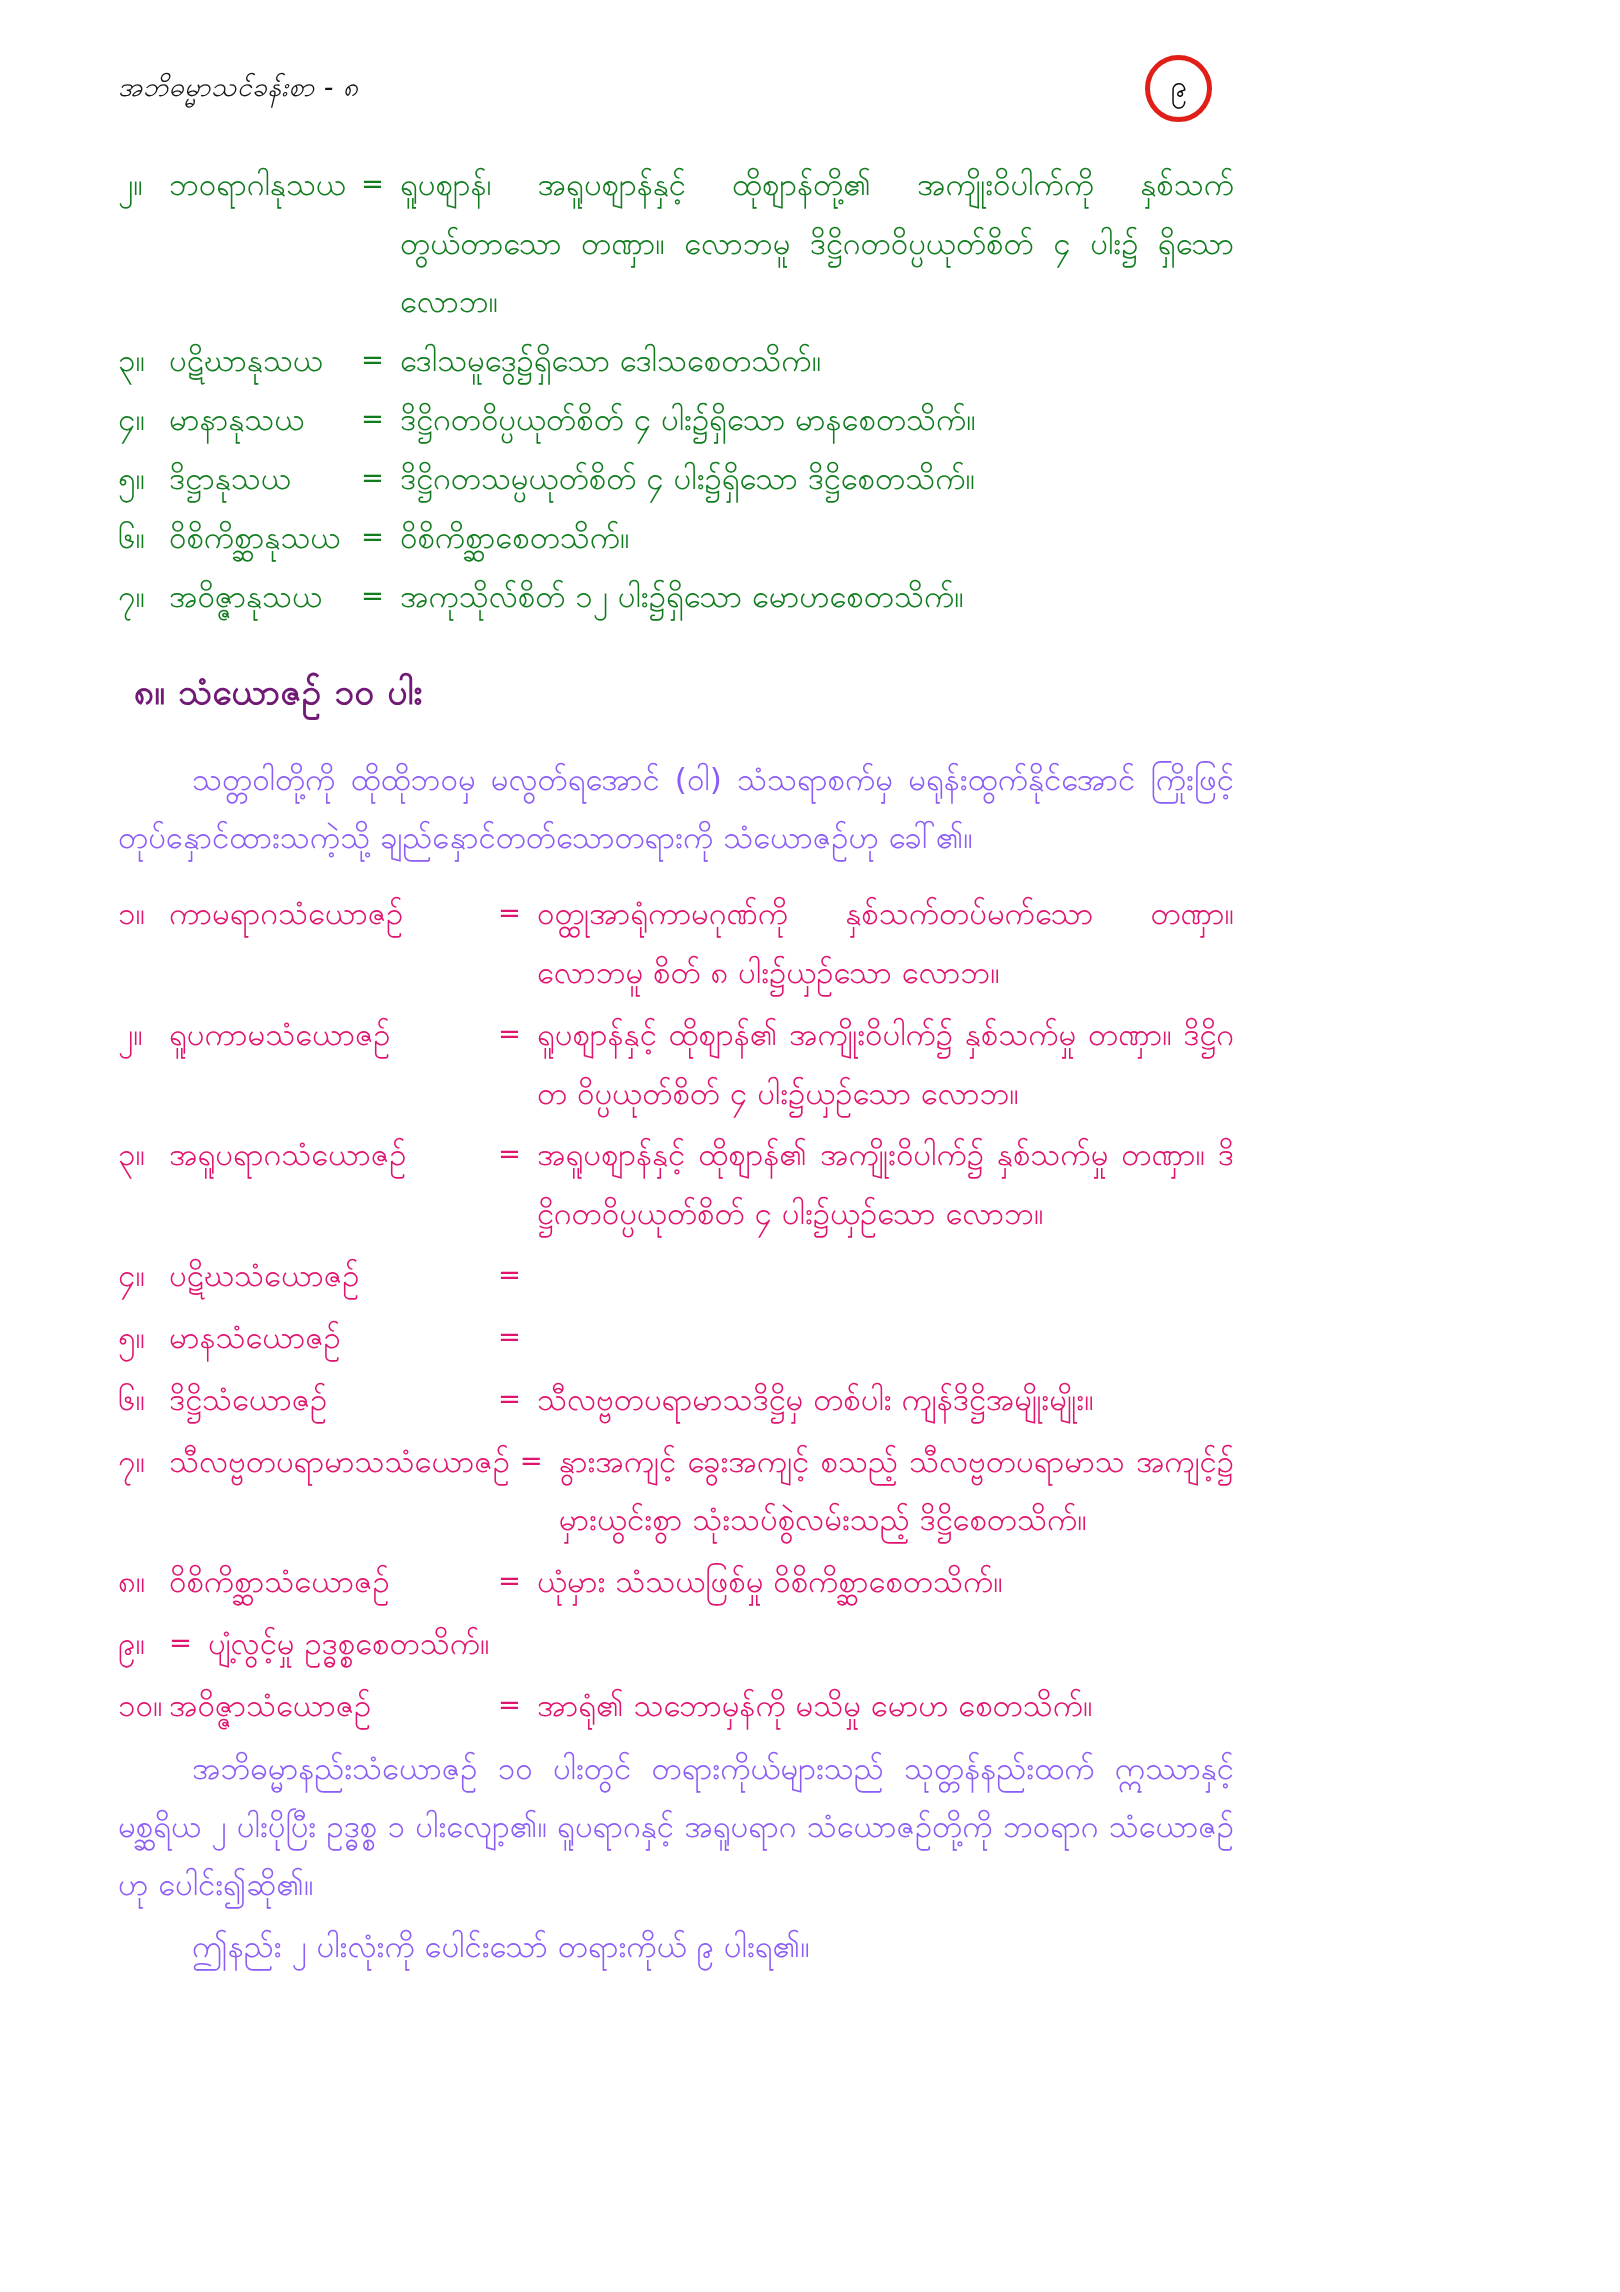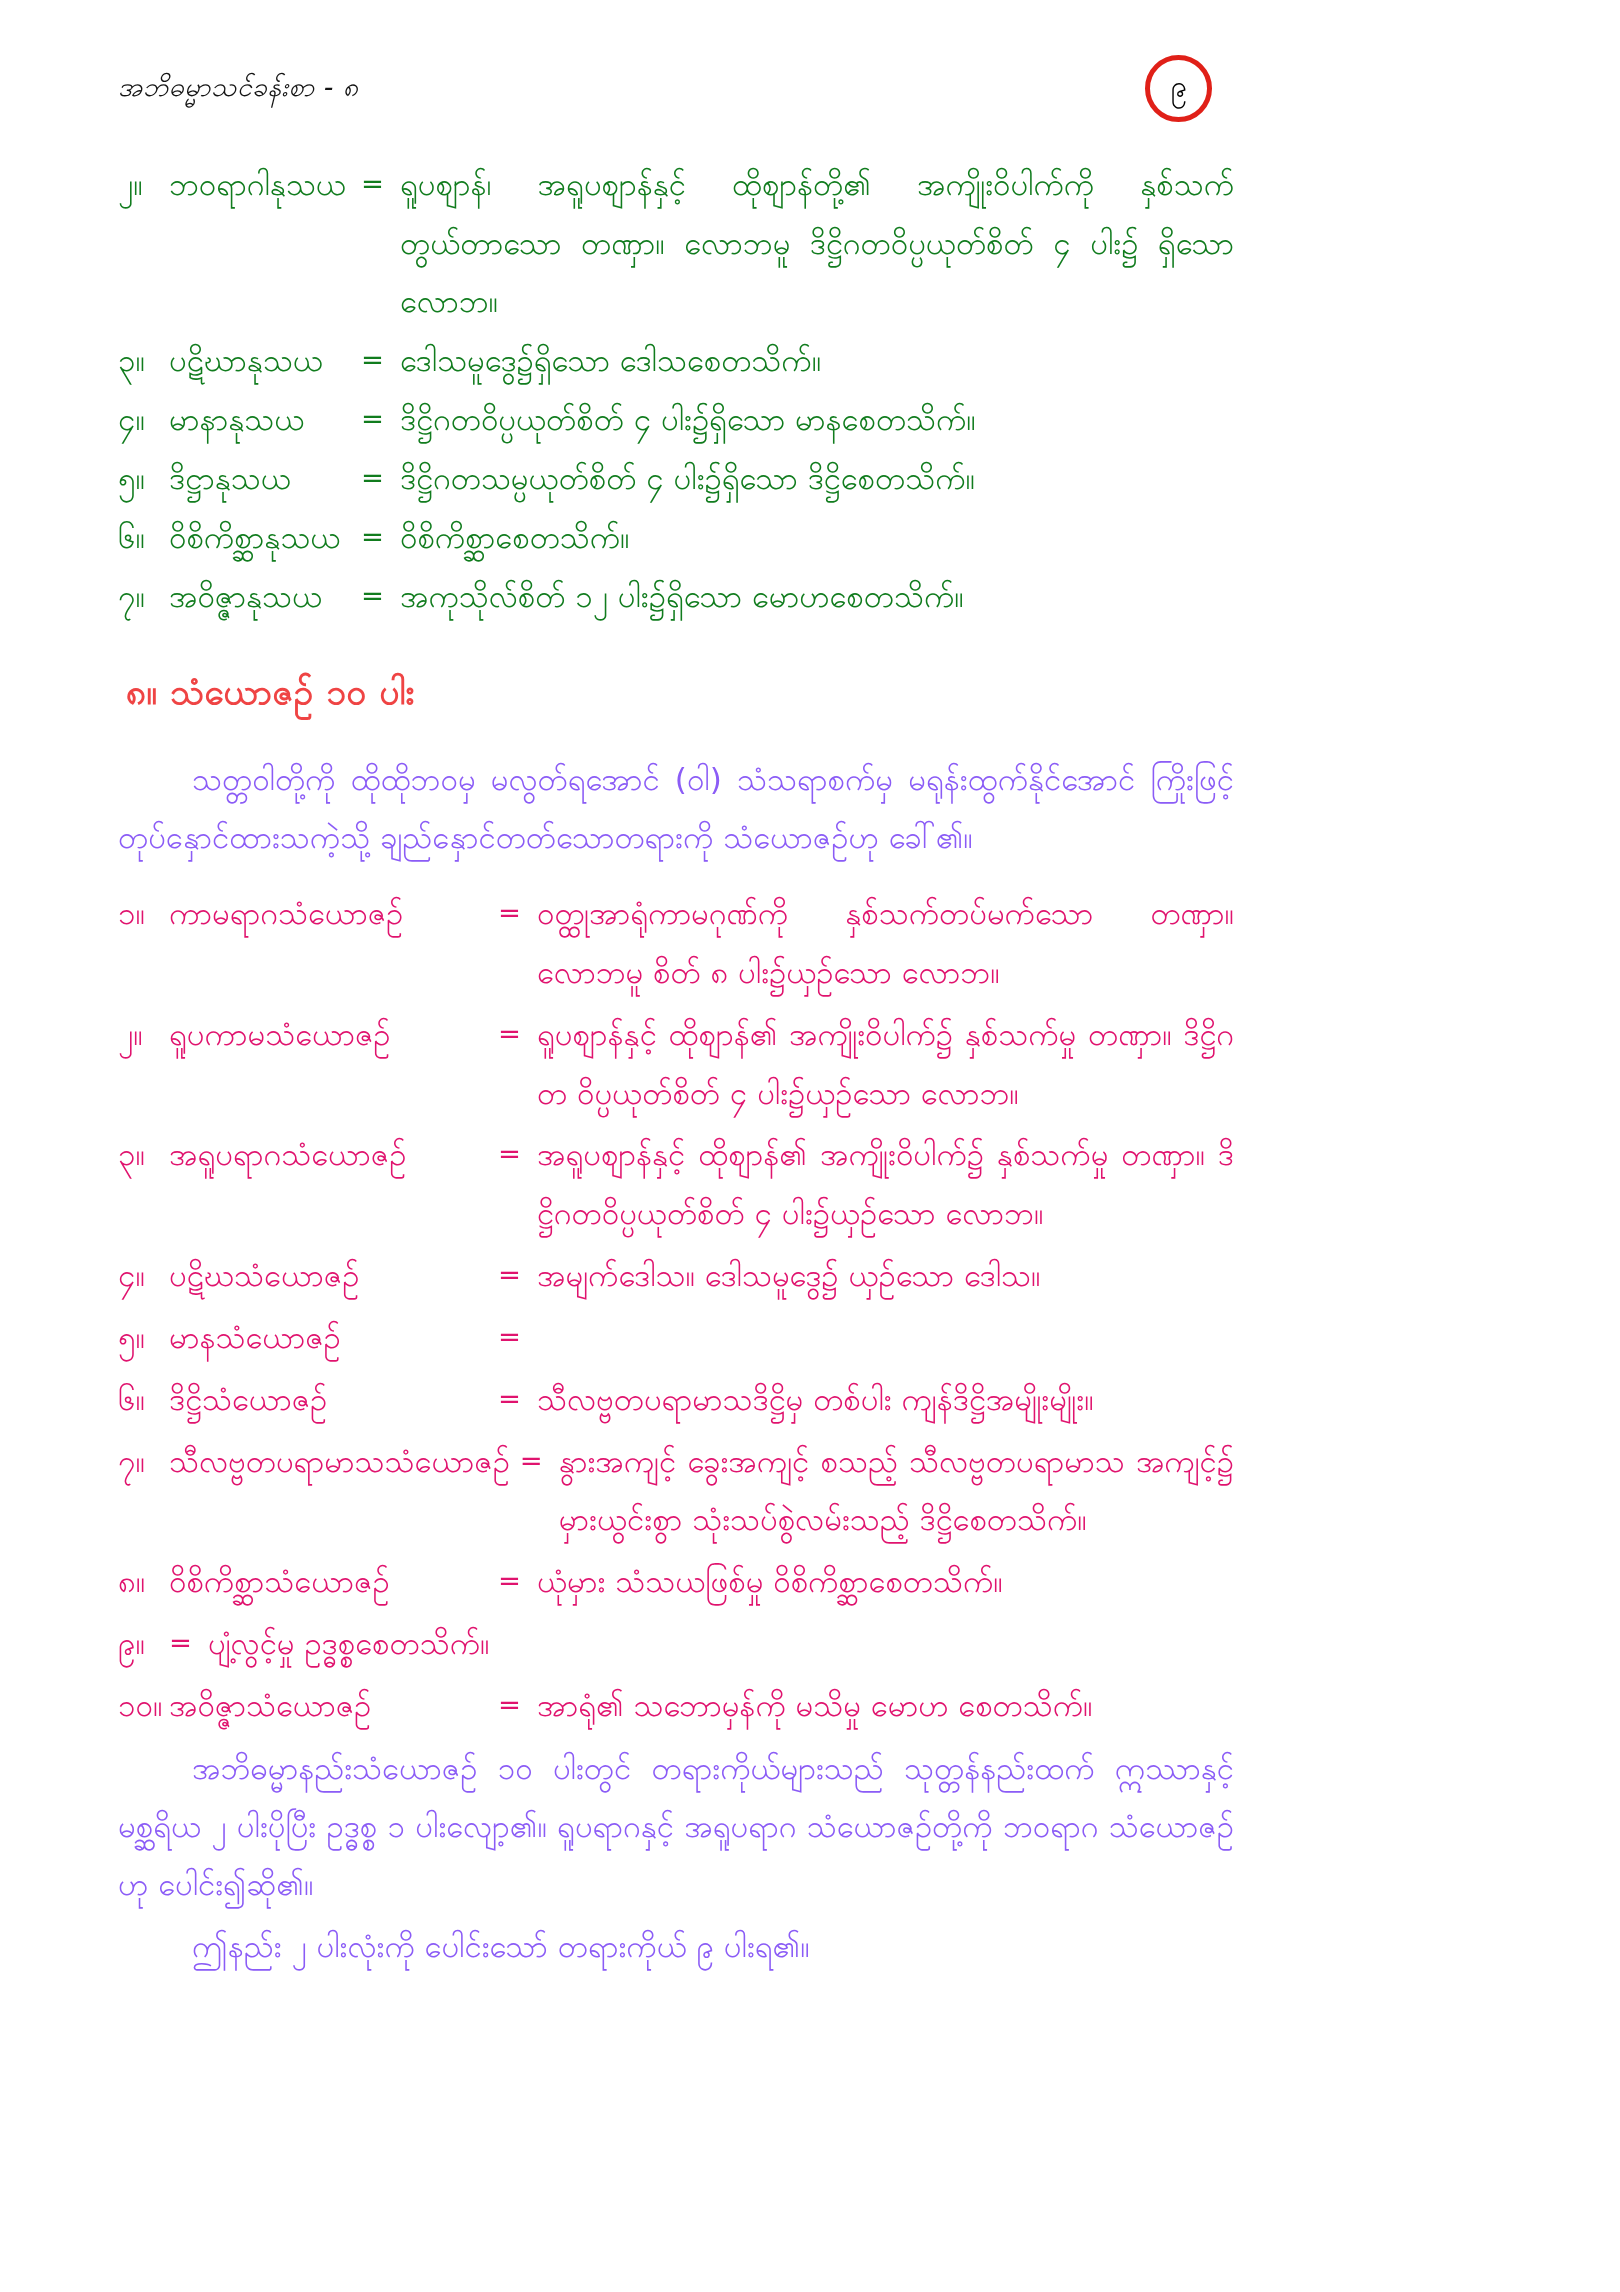--- a/index.html
+++ b/index.html
@@ -44,24 +44,24 @@
   .def-row .num   { flex: 0 0 51px; font-size: 31px; line-height: 1.9; }
   .green .label   { flex: 0 0 192px; font-size: 31px; line-height: 1.9; }
   .pink  .label   { flex: 0 0 329px; min-width: 329px; font-size: 31px; line-height: 1.9; }
   .pink  .label.wide { flex: 0 0 auto; padding-right: 9.8px; }
   .def-row .eq    { flex: 0 0 39px; font-size: 27.4px; line-height: 2.15; text-align: left; }
   .def-row .def   { flex: 1 1 auto; font-size: 31px; line-height: 1.9; text-align: justify; }
   .green.def-list { margin-bottom: 7.8px; }
   .pink .def-row  { margin-bottom: 2.9px; }
   
   .section-heading {
-    color: #ef4444;
+    color: #701a75;
     font-weight: bold;
     font-size: 35px;
-    margin: 43px 0 29px 8px;
+    margin: 43px 0 29px 16px;
     letter-spacing: 0.5px;
   }
   
   .para {
     font-size: 31px;
     line-height: 1.88;
     text-align: justify;
     text-indent: 74px;
     margin: 0;
     color: #8b5cf6;
@@ -140,21 +140,20 @@
     <div class="def-row">
       <span class="num">၃။</span>
       <span class="label">အရူပရာဂသံယောဇဉ်</span>
       <span class="eq">=</span>
       <span class="def">အရူပစျာန်နှင့် ထိုစျာန်၏ အကျိုးဝိပါက်၌ နှစ်သက်မှု တဏှာ။ ဒိဋ္ဌိဂတဝိပ္ပယုတ်စိတ် ၄ ပါး၌ယှဉ်သော လောဘ။</span>
     </div>
     <div class="def-row">
       <span class="num">၄။</span>
       <span class="label">ပဋိဃသံယောဇဉ်</span>
       <span class="eq">=</span>
-      <span class="def">အမျက်ဒေါသ။ ဒေါသမူဒွေ၌ ယှဉ်သော ဒေါသ။</span>
     </div>
     <div class="def-row">
       <span class="num">၅။</span>
       <span class="label">မာနသံယောဇဉ်</span>
       <span class="eq">=</span>
     </div>
     <div class="def-row">
       <span class="num">၆။</span>
       <span class="label">ဒိဋ္ဌိသံယောဇဉ်</span>
       <span class="eq">=</span>

